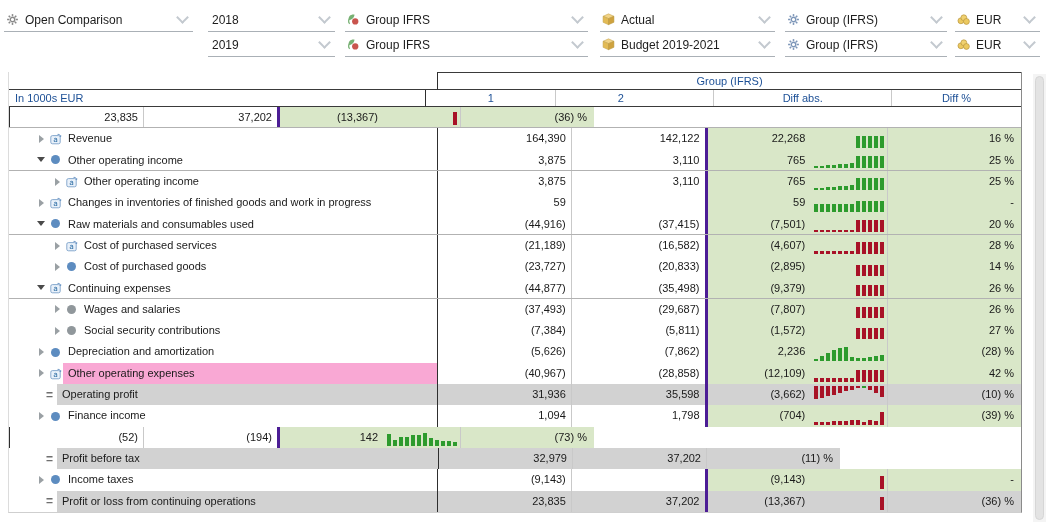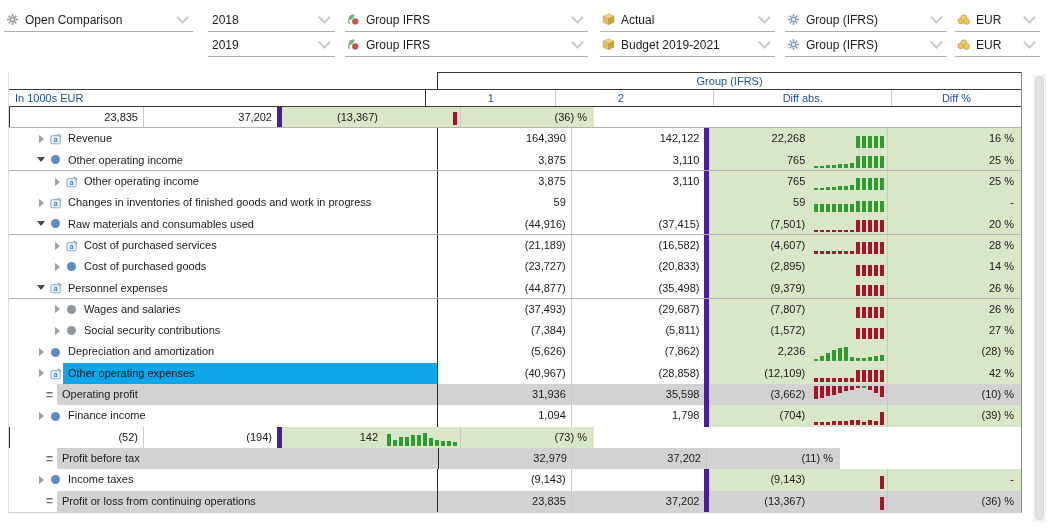--- a/index.html
+++ b/index.html
@@ -31,26 +31,26 @@
   .w1{width:134px;border-left:1px solid #2e2e2e;}
   .w2{width:134px;border-left:1px solid #c9c9c9;}
   .wd{width:183px;border-left:1px solid #c9c9c9;margin-left:28px;}
   .wp{width:134px;border-left:1px solid #c9c9c9;}
   .trow{display:flex;height:21.32px;box-sizing:border-box;position:relative;}
   .trow.exp{border-bottom:1px solid #b2b2b2;}
   .cell{box-sizing:border-box;line-height:21px;white-space:nowrap;overflow:hidden;}
   .clabel{width:429px;display:flex;align-items:center;background:#fff;}
   .cv{width:134px;text-align:right;padding-right:5px;border-left:1px solid #2e2e2e;}
   .cv2{width:134px;text-align:right;padding-right:5px;border-left:1px solid #c9c9c9;}
-  .cd{width:183px;text-align:right;padding-right:82px;border-left:5px solid #4c1d95;position:relative;}
+  .cd{width:183px;text-align:right;padding-right:82px;border-left:3px solid #4c1d95;position:relative;}
   .cp{width:134px;text-align:right;padding-right:7px;border-left:1px solid #c9c9c9;}
   .green .cd,.green .cp{background:#d9e7c8;}
   .sumrow .cv,.sumrow .cv2,.sumrow .cd,.sumrow .cp{background:#d2d2d2;}
   .rlabel{flex:1;padding-left:5px;height:100%;line-height:21px;}
-  .rlabel.sel{background:#0ea5e9;}
+  .rlabel.sel{background:#f9a8d4;}
   .rlabel.sum{background:#d2d2d2;}
   .tgl{width:14px;flex:0 0 auto;display:flex;justify-content:center;align-items:center;height:100%;}
   .tri-exp{width:0;height:0;border-left:4px solid transparent;border-right:4px solid transparent;
            border-top:5px solid #4a4a4a;}
   .tri-col{width:0;height:0;border-top:4px solid transparent;border-bottom:4px solid transparent;
            border-left:5px solid #9aa0a4;}
   .nico{width:15px;flex:0 0 auto;display:flex;justify-content:center;align-items:center;height:100%;}
   .dot{width:9px;height:9px;border-radius:50%;}
   .dot.blue{background:#5d8cc0;}
   .dot.gray{background:#90979b;}
@@ -420,21 +420,21 @@
             <span class="tri-exp"></span>
           </span>
           <span class="nico">
             <svg width="12" height="13" viewBox="0 0 12 13">
               <path d="M7.6 2.4 C9.4 2.2 10.4 3.2 10.5 4.6" stroke="#5d8cc0" stroke-width="1" fill="none"></path>
               <path d="M10.9 5.4 L9.3 3.9 L11.4 3.4 Z" fill="#5d8cc0"></path>
               <rect x="0.8" y="3.6" width="9.4" height="8.2" rx="1.6" fill="#e9f1fa" stroke="#7aa0c8" stroke-width="0.9"></rect>
               <text x="5.5" y="10.2" font-size="7.5" fill="#2e6da4" text-anchor="middle" font-family="DejaVu Sans, sans-serif">a</text>
             </svg>
           </span>
-          <span class="rlabel">Personnel expenses</span>
+          <span class="rlabel">Continuing expenses</span>
         </div>
         <div class="cell cv">(44,877)</div>
         <div class="cell cv2">(35,498)</div>
         <div class="cell cd">(9,379)<span class="spark bottom">
             <span class="bar r" style="height: 11px;"></span>
             <span class="bar r" style="height: 11px;"></span>
             <span class="bar r" style="height: 11px;"></span>
             <span class="bar r" style="height: 11px;"></span>
             <span class="bar r" style="height: 11px;"></span>
           </span></div>

